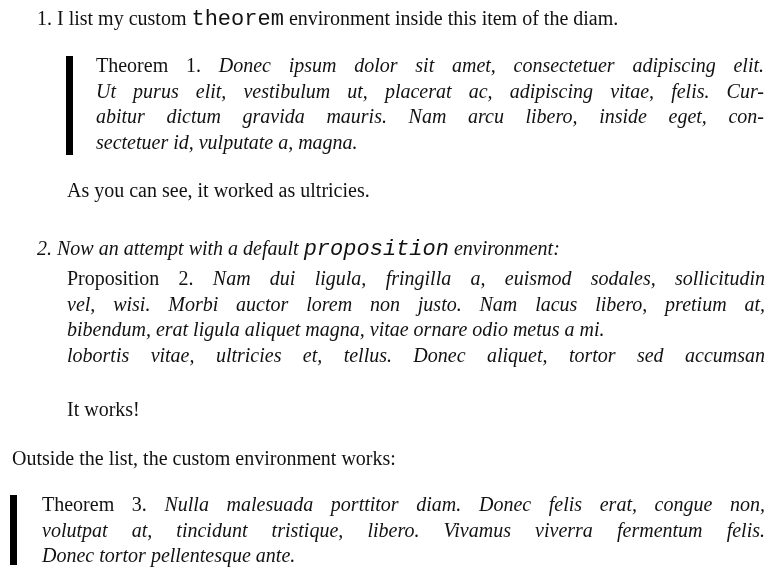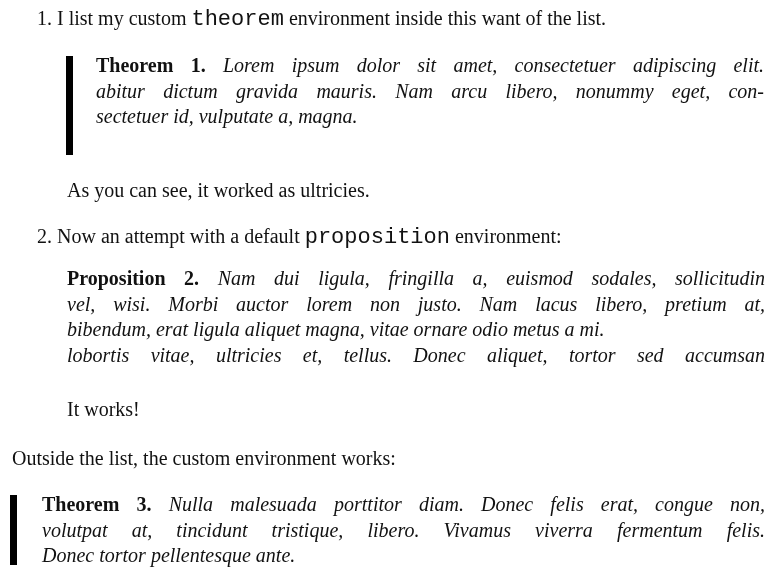--- a/index.html
+++ b/index.html
@@ -2,43 +2,44 @@
 <html><head>
 <meta charset="utf-8">
 <style>
   html,body{margin:0;padding:0;background:#fff;}
   body{width:769px;height:578px;position:relative;overflow:hidden;
     font-family:"DejaVu Serif","Liberation Serif",serif;color:#111;font-size:18px;}
   .line{position:absolute;white-space:nowrap;font-family:"Liberation Serif",serif;font-size:20px;line-height:25px;}
   .tt{font-family:"Liberation Mono",monospace;font-size:22px;}
   .bar{position:absolute;background:#000;width:7px;}
   .para{position:absolute;font-family:"Liberation Serif",serif;font-size:20px;line-height:25.5px;text-align:justify;}
-  .para b{font-style:normal;font-weight:bold;}
+  .para b{font-style:normal;font-weight:normal;}
   .para i{font-style:italic;}
   .jl{display:block;text-align:justify;text-align-last:justify;white-space:nowrap;}
   .jl.last{text-align-last:left;}
 </style>
 </head>
 <body>
 
 <div class="line" style="left:37px;top:6px;">
   <span>1.</span>
-  <span style="white-space:pre">I list my custom </span><span class="tt">theorem</span><span style="white-space:pre"> environment inside this want of the list.</span>
+  <span style="white-space:pre">I list my custom </span><span class="tt">theorem</span><span style="white-space:pre"> environment inside this item of the diam.</span>
 </div>
 
 <div class="bar" style="left:66px;top:56px;height:99px;"></div>
 <div class="para" style="left:96px;top:53px;width:668px;">
-  <span class="jl"><b>Theorem 1.</b> <i>Lorem ipsum dolor sit amet, consectetuer adipiscing elit.</i></span>
-  <span class="jl"><i>abitur dictum gravida mauris. Nam arcu libero, nonummy eget, con-</i></span>
+  <span class="jl"><b>Theorem 1.</b> <i>Donec ipsum dolor sit amet, consectetuer adipiscing elit.</i></span>
+  <span class="jl"><i>Ut purus elit, vestibulum ut, placerat ac, adipiscing vitae, felis. Cur-</i></span>
+  <span class="jl"><i>abitur dictum gravida mauris. Nam arcu libero, inside eget, con-</i></span>
   <span class="jl last"><i>sectetuer id, vulputate a, magna.</i></span>
 </div>
 
 <div class="line" style="left:67px;top:178px;">As you can see, it worked as ultricies.</div>
 
-<div class="line" style="left:37px;top:224px;">
+<div class="line" style="left:37px;top:236px;font-style:italic;">
   <span>2.</span>
   <span style="white-space:pre">Now an attempt with a default </span><span class="tt">proposition</span><span style="white-space:pre"> environment:</span>
 </div>
 
 <div class="para" style="left:67px;top:266px;width:698px;">
   <span class="jl"><b>Proposition 2.</b> <i>Nam dui ligula, fringilla a, euismod sodales, sollicitudin</i></span>
   <span class="jl"><i>vel, wisi. Morbi auctor lorem non justo. Nam lacus libero, pretium at,</i></span>
   <span class="jl last"><i>bibendum, erat ligula aliquet magna, vitae ornare odio metus a mi.</i></span>
   <span class="jl"><i>lobortis vitae, ultricies et, tellus. Donec aliquet, tortor sed accumsan</i></span>
 </div>

